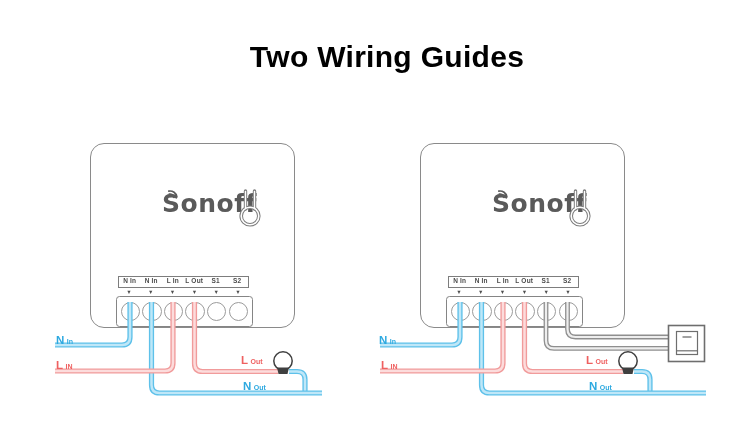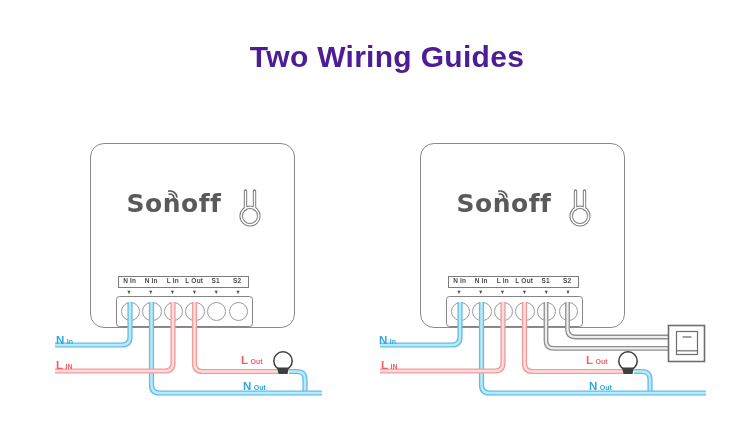--- a/index.html
+++ b/index.html
@@ -1,23 +1,23 @@
 <!DOCTYPE html>
 <html><head>
 <meta charset="utf-8">
 <style>
   html,body{margin:0;padding:0;background:#fff;}
   #page{position:relative;width:750px;height:448px;background:#fff;overflow:hidden;
         font-family:"Liberation Sans",sans-serif;}
   .title{position:absolute;left:16px;right:0;top:40px;text-align:center;
-         font-size:30px;font-weight:bold;color:#4c1d95;letter-spacing:.3px;z-index:2;padding-left:8px;}
+         font-size:30px;font-weight:bold;color:#000000;letter-spacing:.3px;z-index:2;padding-left:8px;}
   
   .device{position:absolute;top:143px;width:203px;height:183px;background:#fff;
           border:1.5px solid #8a8a8a;border-radius:14px;z-index:1;}
-  .logo{position:absolute;left:0;top:45px;width:166px;text-align:center;
+  .logo{position:absolute;left:0;top:45px;width:166px;text-align:right;
         font-family:"DejaVu Sans",sans-serif;font-weight:bold;font-size:25px;
         color:#5a5a5a;letter-spacing:.5px;}
   .arcs{position:absolute;left:76px;top:40px;}
   .arcs path{fill:none;stroke:#5a5a5a;stroke-width:1.7;stroke-linecap:round;}
   .ring{position:absolute;left:143px;top:39px;}
   .strip{position:absolute;left:27px;top:132px;width:131px;height:11.5px;
          border:1.2px solid #7d7d7d;display:flex;box-sizing:border-box;background:#fff;}
   .tcell{flex:1;text-align:center;font-size:6.5px;font-weight:bold;color:#4a4a4a;
          line-height:8.5px;letter-spacing:.2px;white-space:nowrap;}
   .arrows{position:absolute;left:27px;top:144.5px;width:131px;display:flex;}

